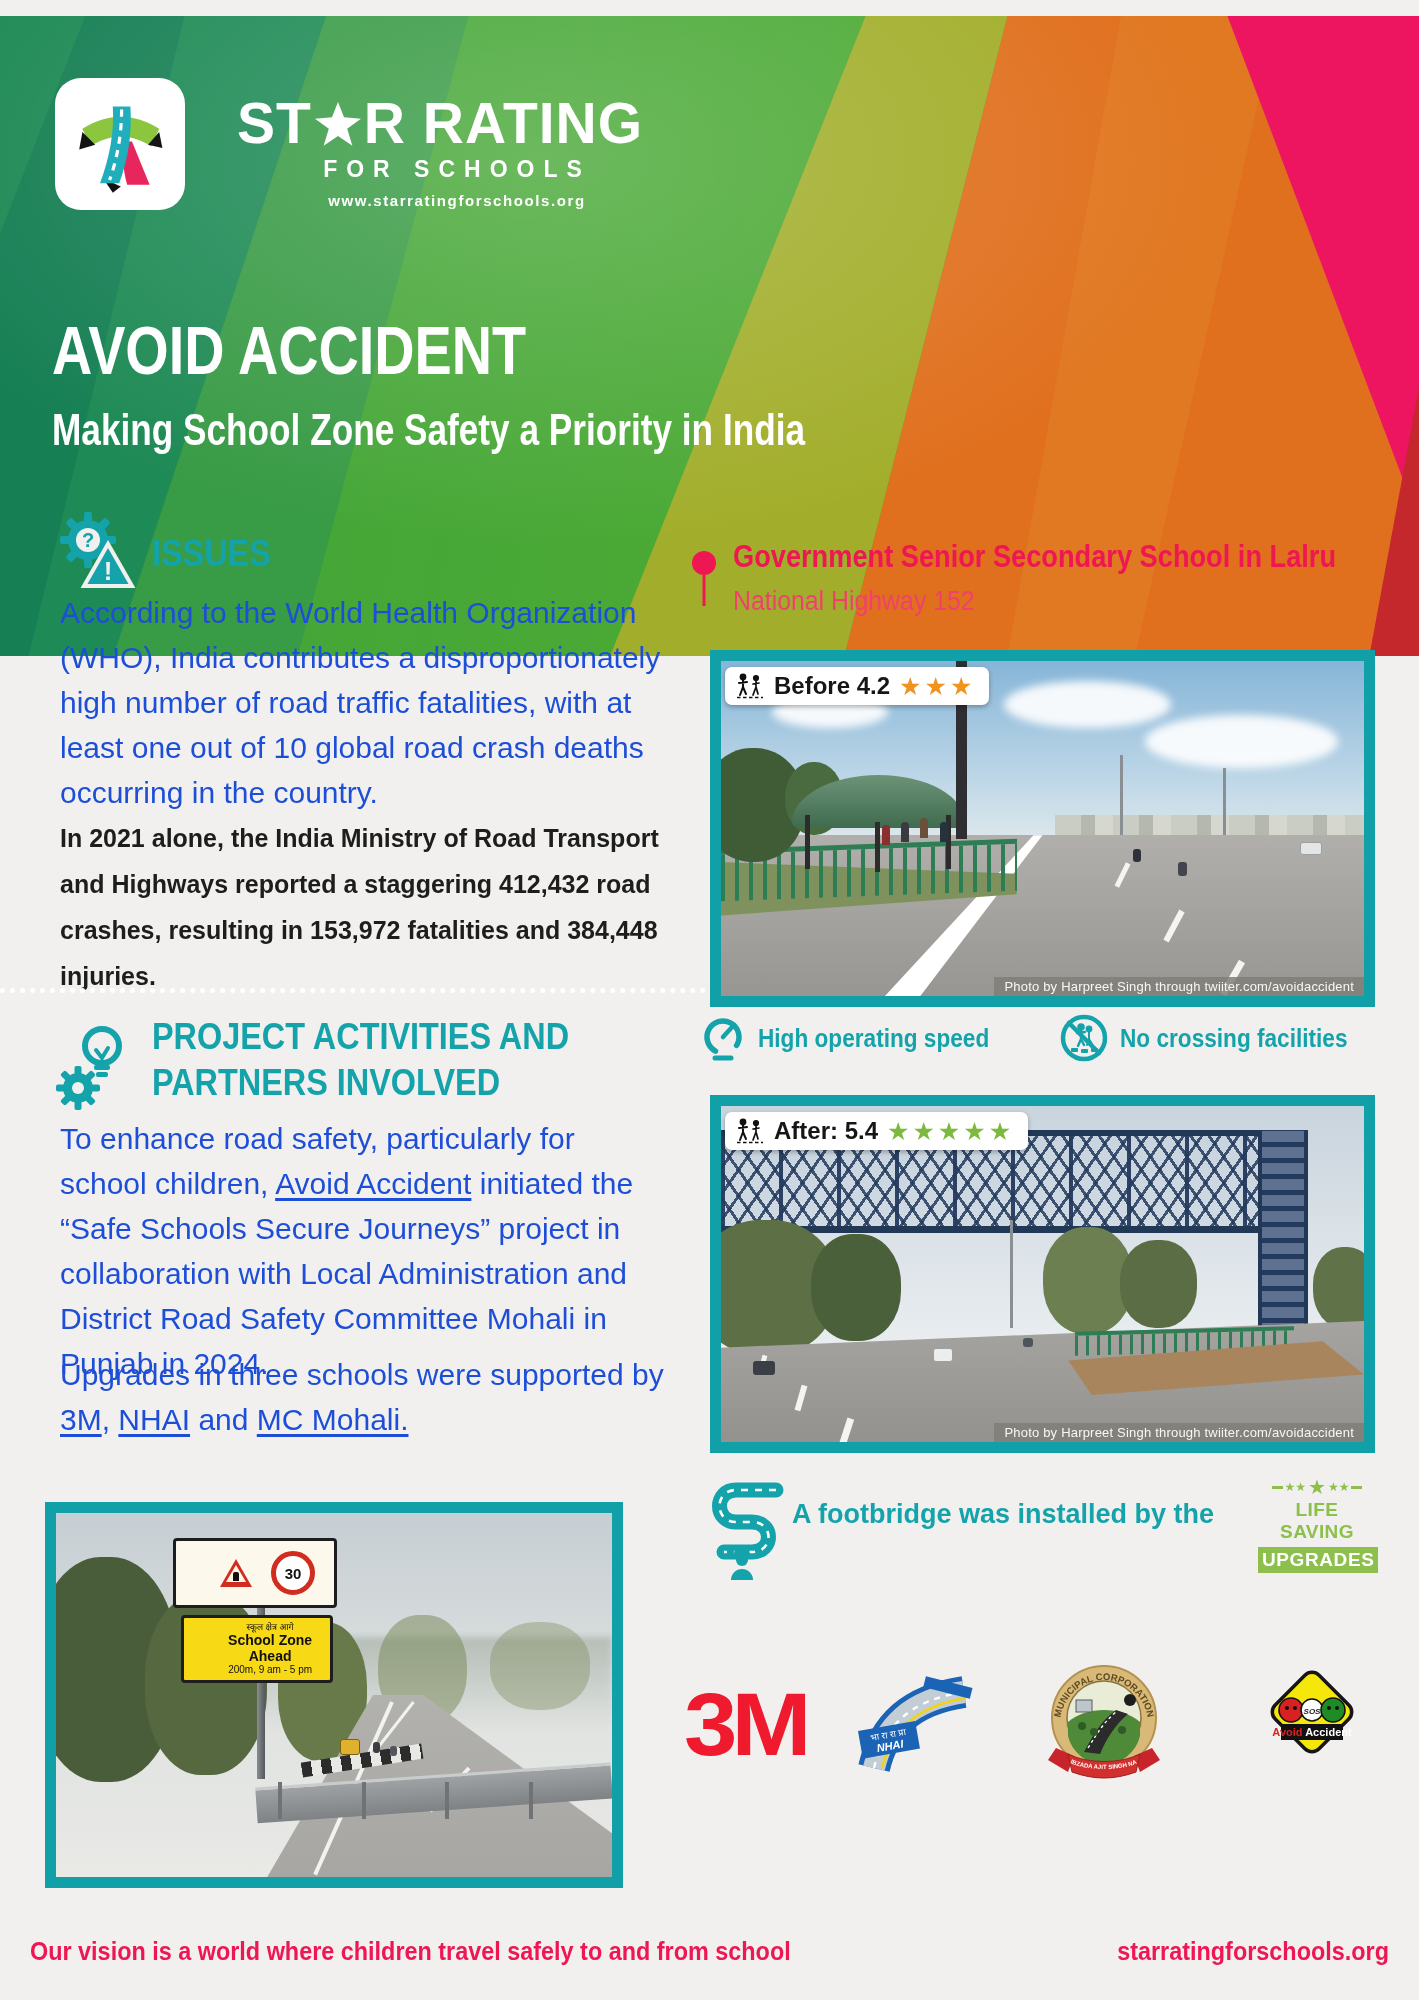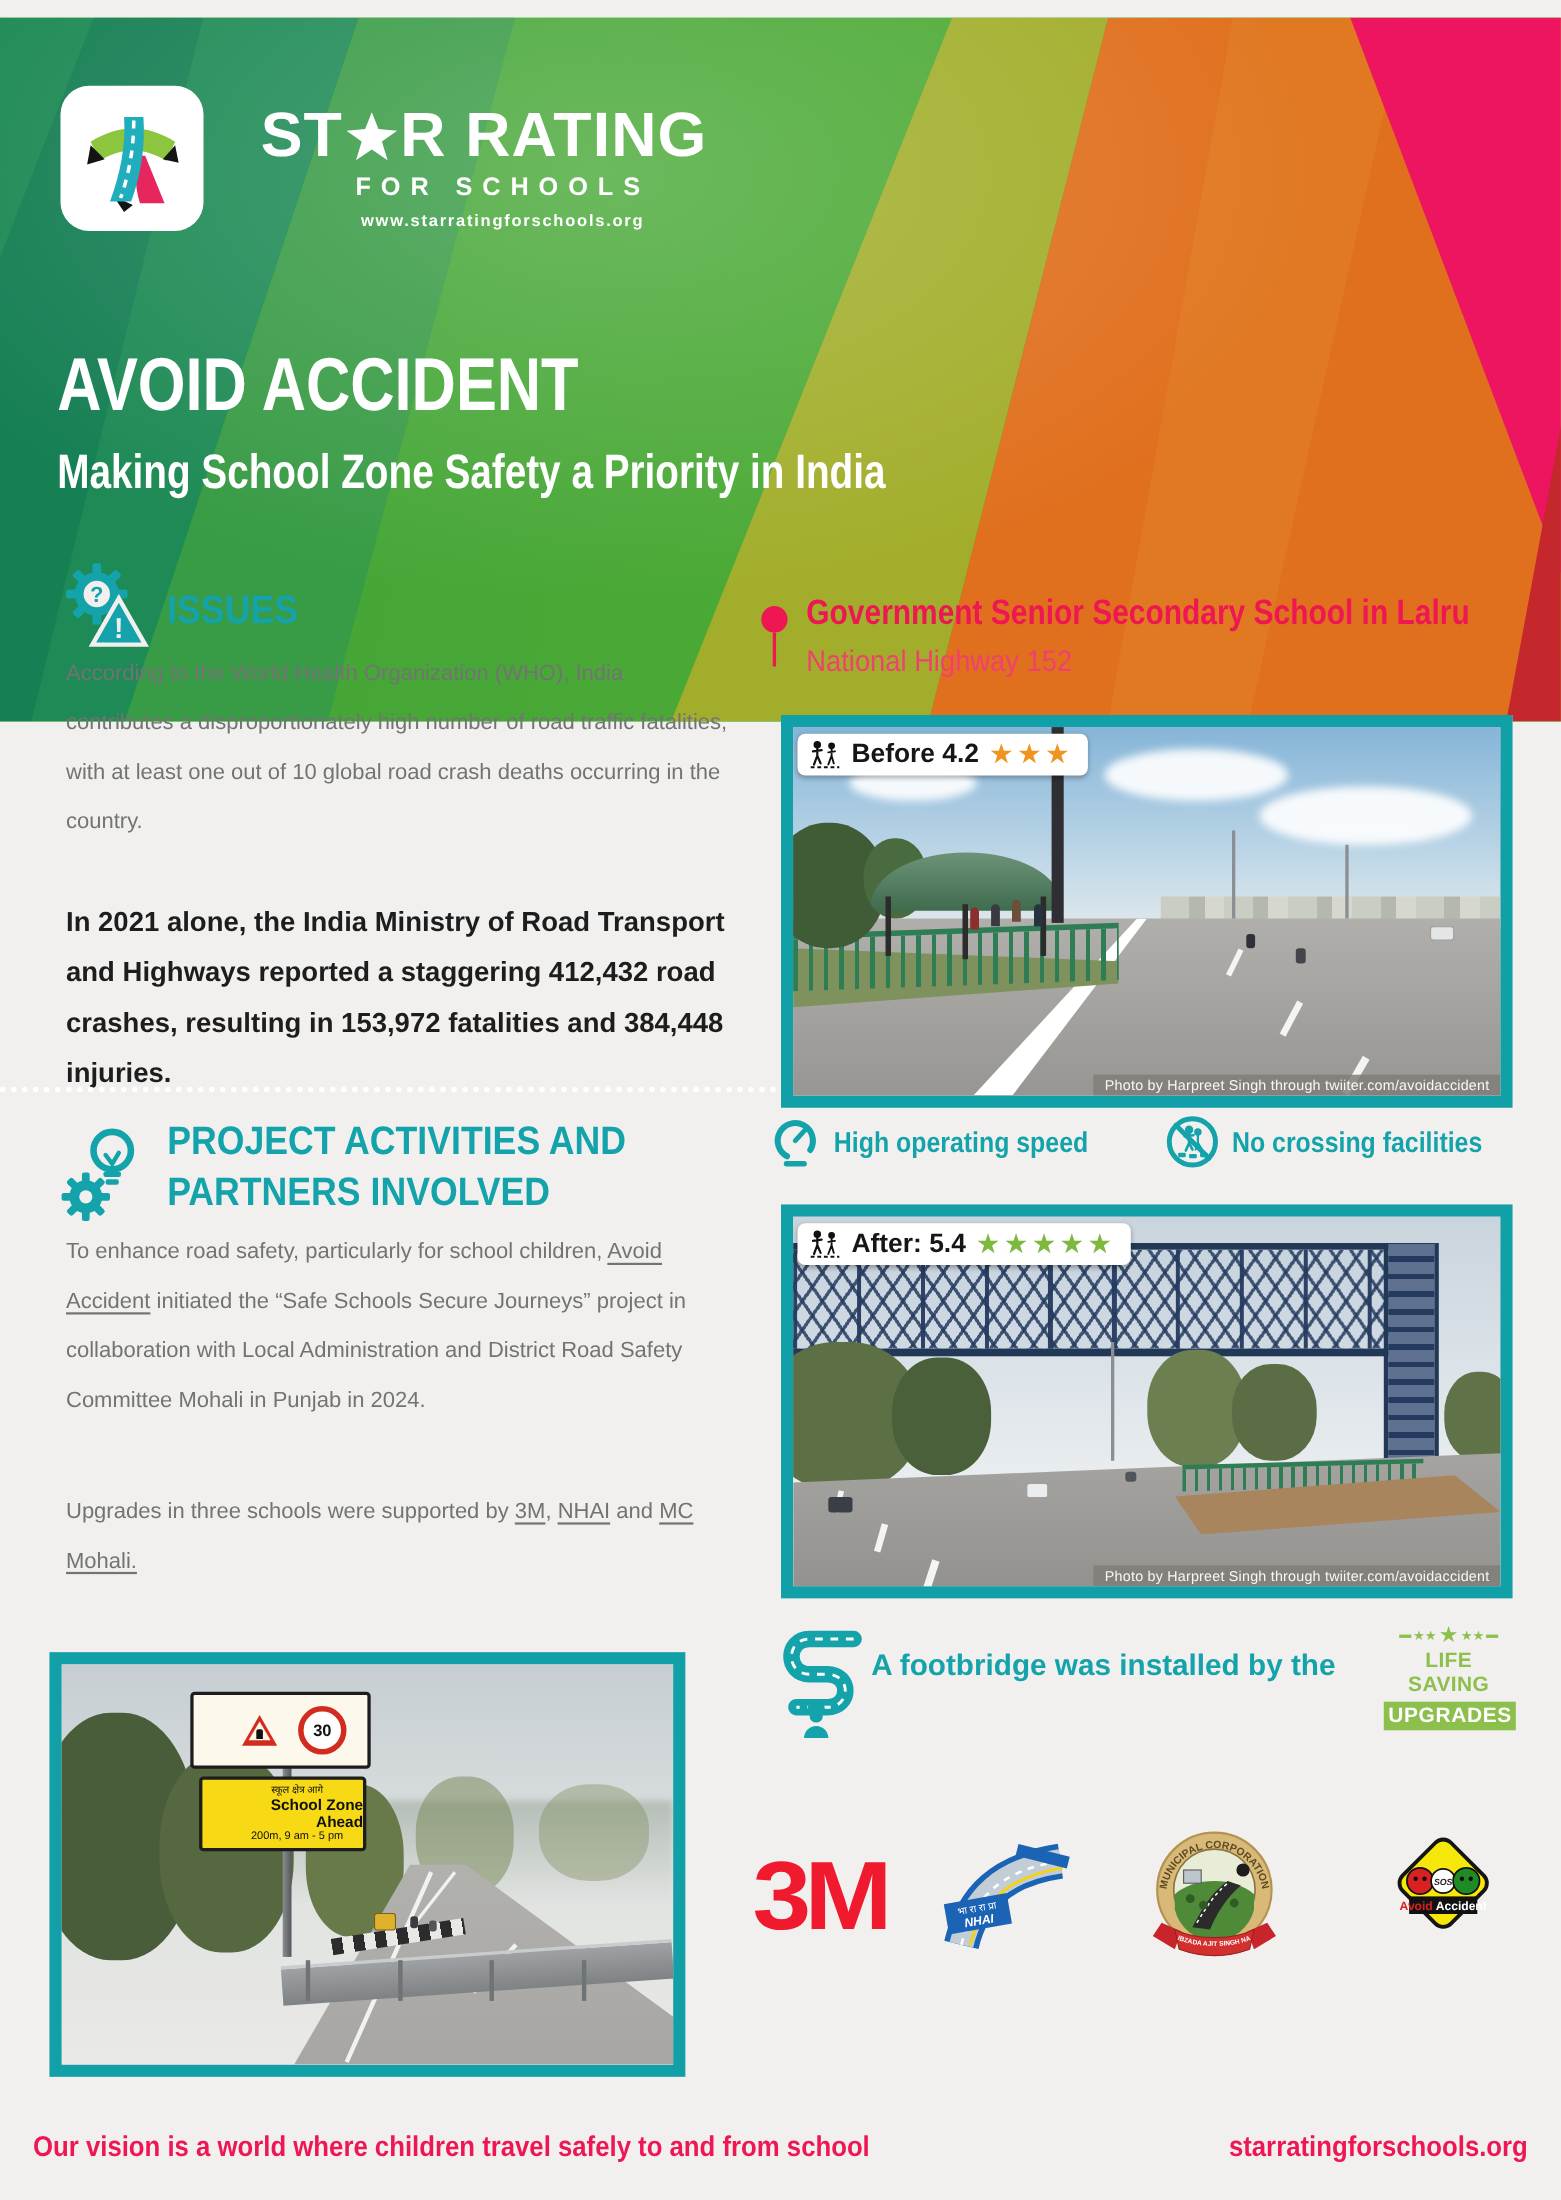--- a/index.html
+++ b/index.html
@@ -30,21 +30,21 @@
   .brand-url{margin-top:9px;text-align:center;font-size:15px;font-weight:700;letter-spacing:1.6px;}
 
   .hero-title{left:52px;top:300px;color:#fff;font-size:68px;font-weight:800;line-height:1;
               transform:scaleX(.82);transform-origin:left center;white-space:nowrap;}
   .hero-sub{left:52px;top:392px;color:#fff;font-size:44px;font-weight:700;line-height:1;
             transform:scaleX(.8);transform-origin:left center;white-space:nowrap;}
 
   
   .sec-head{color:#14A3AB;font-size:36px;font-weight:800;line-height:46px;white-space:nowrap;
             transform:scaleX(.9);transform-origin:left top;}
-  .body-p{font-size:20px;line-height:45px;color:#737373;}
+  .body-p{font-size:30px;line-height:45px;color:#1d4ed8;}
   .p-bold{font-size:25px;line-height:46px;color:#1d1d1d;font-weight:700;}
   .ul{text-decoration:underline;text-underline-offset:4px;}
   .dotline{left:0;top:988px;width:706px;height:0;border-top:5px dotted #ffffff;}
 
   .photo-frame{border:11px solid #12A0A8;background:#cdd3d6;}
   .scene{position:absolute;left:0;top:0;right:0;bottom:0;overflow:hidden;}
   .credit{position:absolute;right:0;bottom:0;background:rgba(128,126,120,.85);color:#f7f7f5;
           font-size:13px;padding:2px 10px;letter-spacing:.2px;}
 
   
@@ -153,21 +153,21 @@
   .ls-board{position:absolute;background:#f7d915;border:3px solid #1d1d1d;border-radius:4px;padding-left:26px;}
   .ls-sign-tri{width:0;height:0;border-left:16px solid rgba(0,0,0,0);border-right:16px solid rgba(0,0,0,0);
                border-bottom:28px solid #d22b20;position:relative;}
   .ls-sign-tri:after{content:"";position:absolute;left:-10px;top:6px;width:0;height:0;
                border-left:10px solid rgba(0,0,0,0);border-right:10px solid rgba(0,0,0,0);
                border-bottom:17px solid #fdf6e6;}
   .ls-kid{position:absolute;left:-3px;top:13px;width:6px;height:9px;background:#111;border-radius:2px 2px 0 0;z-index:2;}
   .ls-speed{width:34px;height:34px;border-radius:50%;background:#fff;border:5px solid #d22b20;
             display:flex;align-items:center;justify-content:center;font-weight:800;font-size:15px;color:#111;}
   .ls-text-sign{display:flex;flex-direction:column;align-items:center;justify-content:center;
-                color:#111;line-height:1.15;text-align:right;}
+                color:#111;line-height:1.15;text-align:center;}
   .ls-veh{position:absolute;border-radius:3px;}
 </style>
 </head>
 <body>
 
 <div class="poster">
 
   <div id="hero">
     <div class="hshape hs-dark1"></div>
     <div class="hshape hs-dark2"></div>

